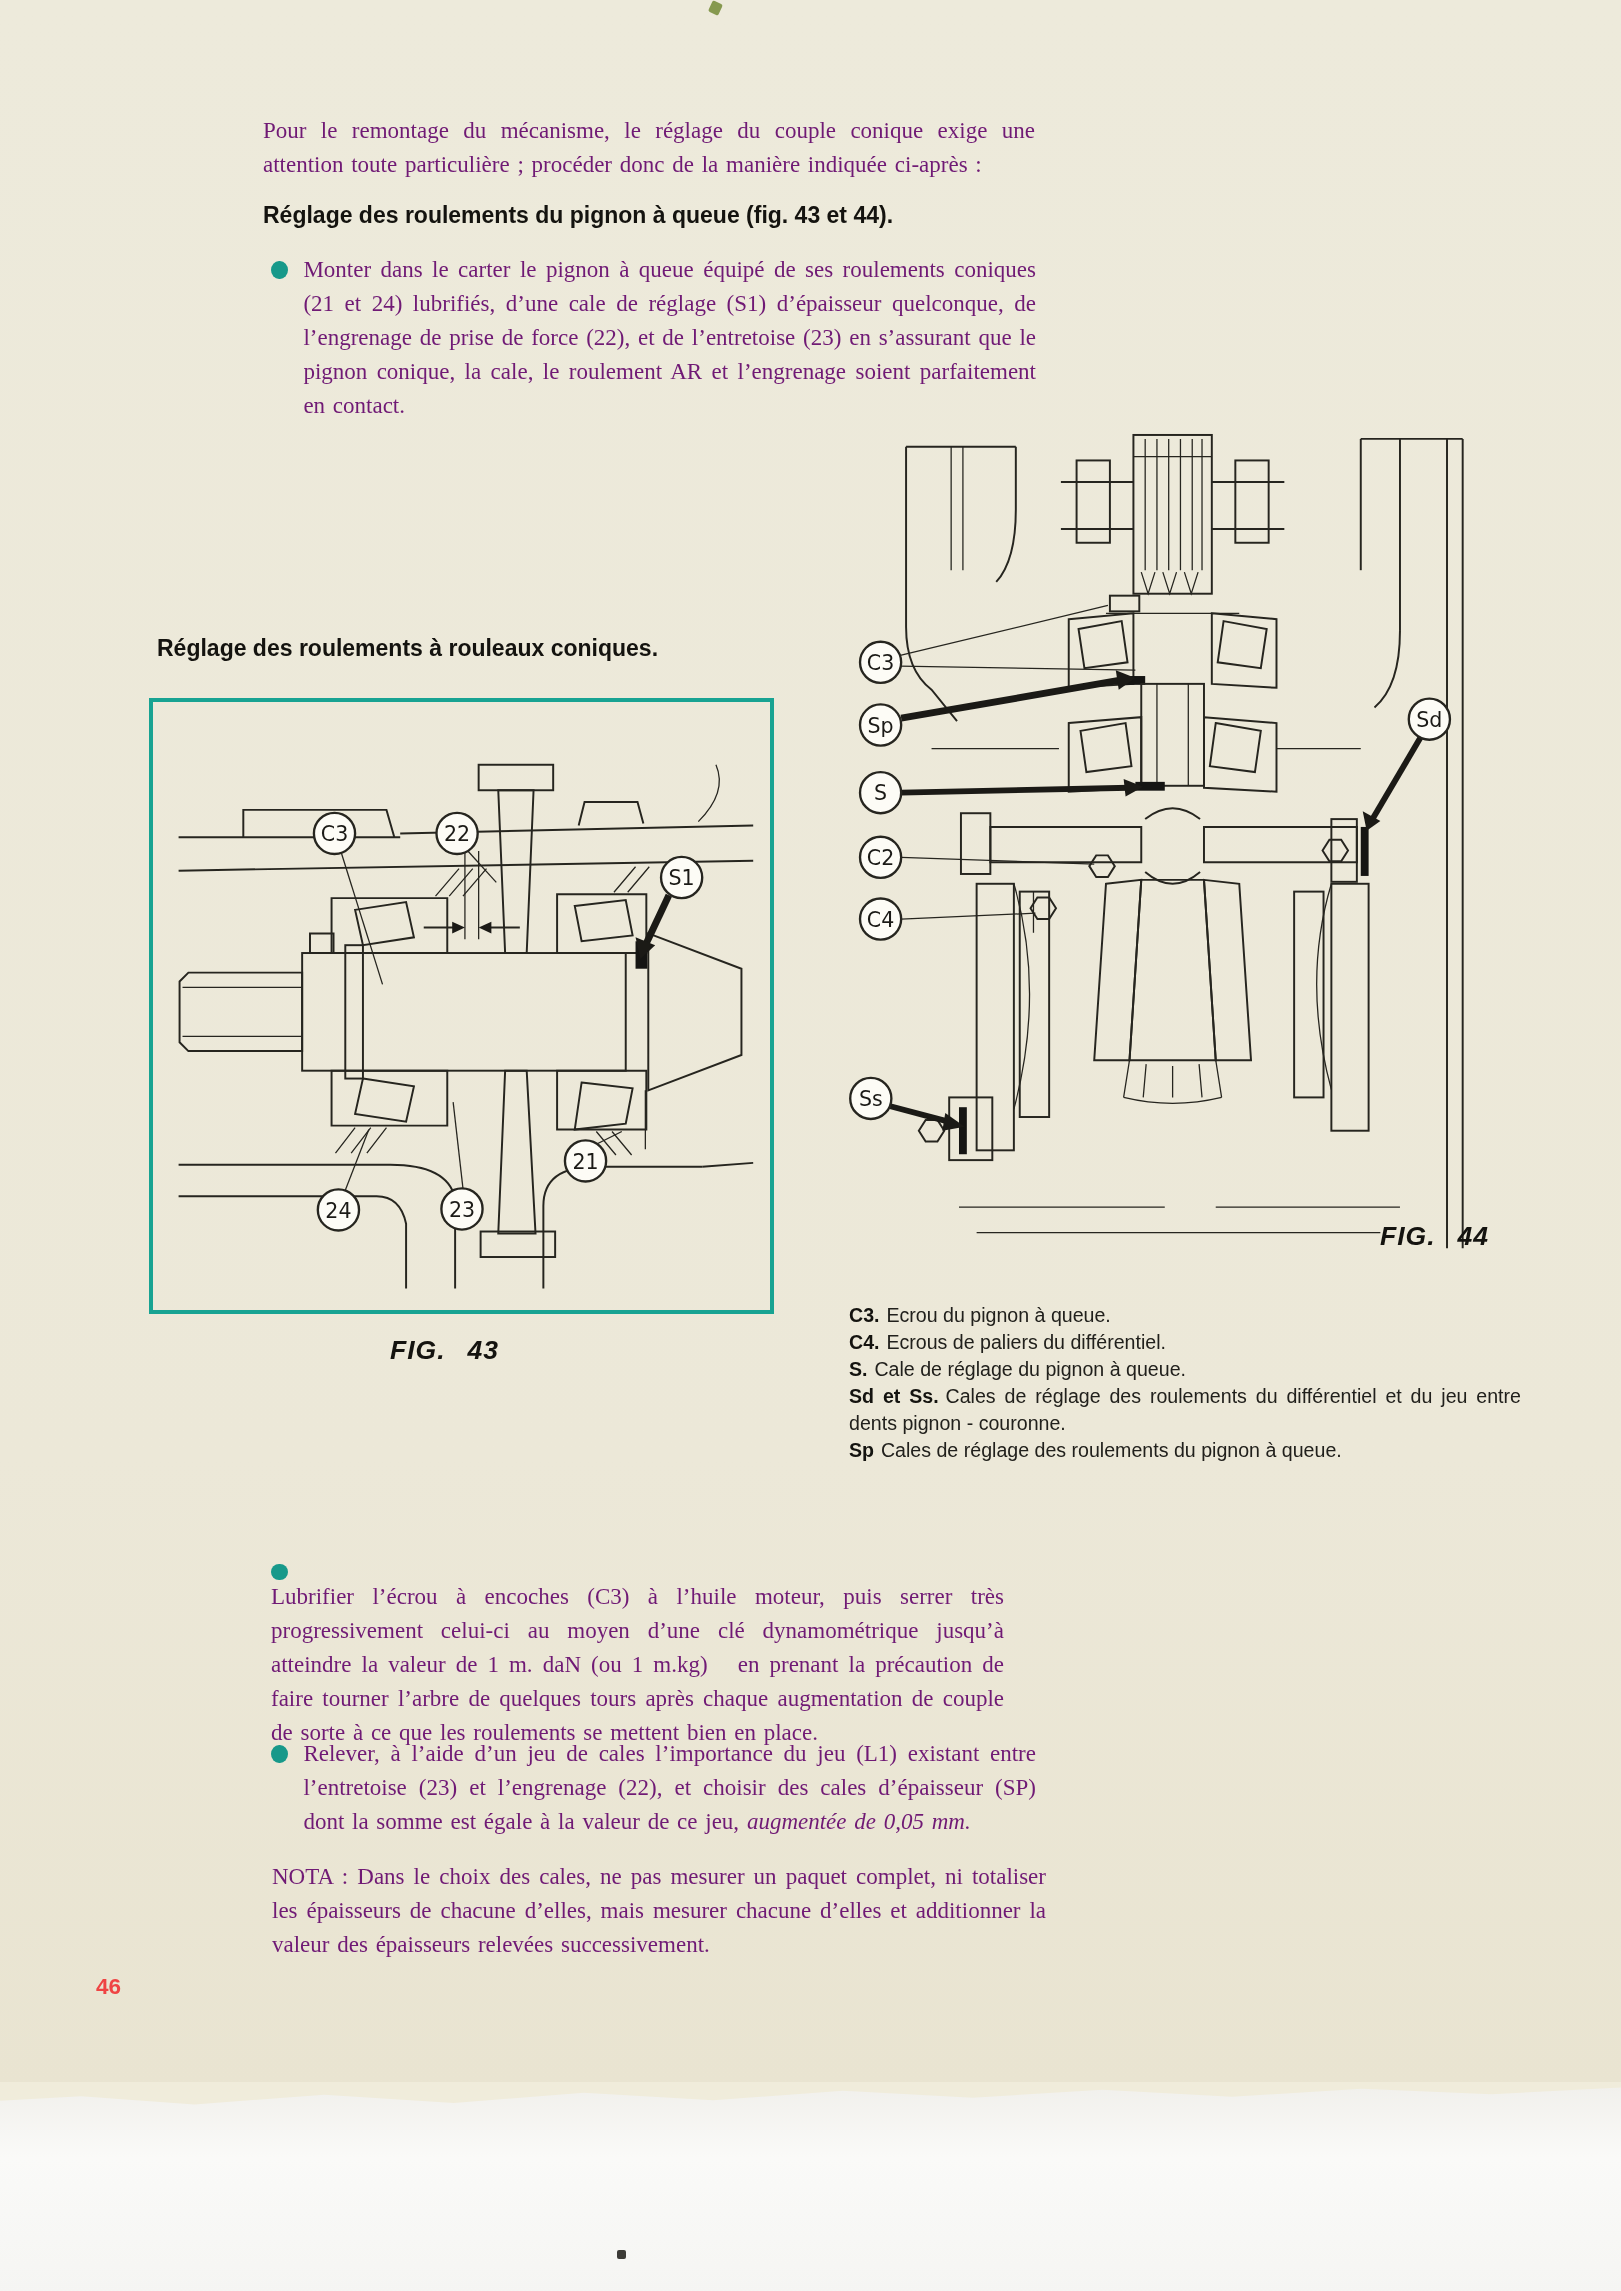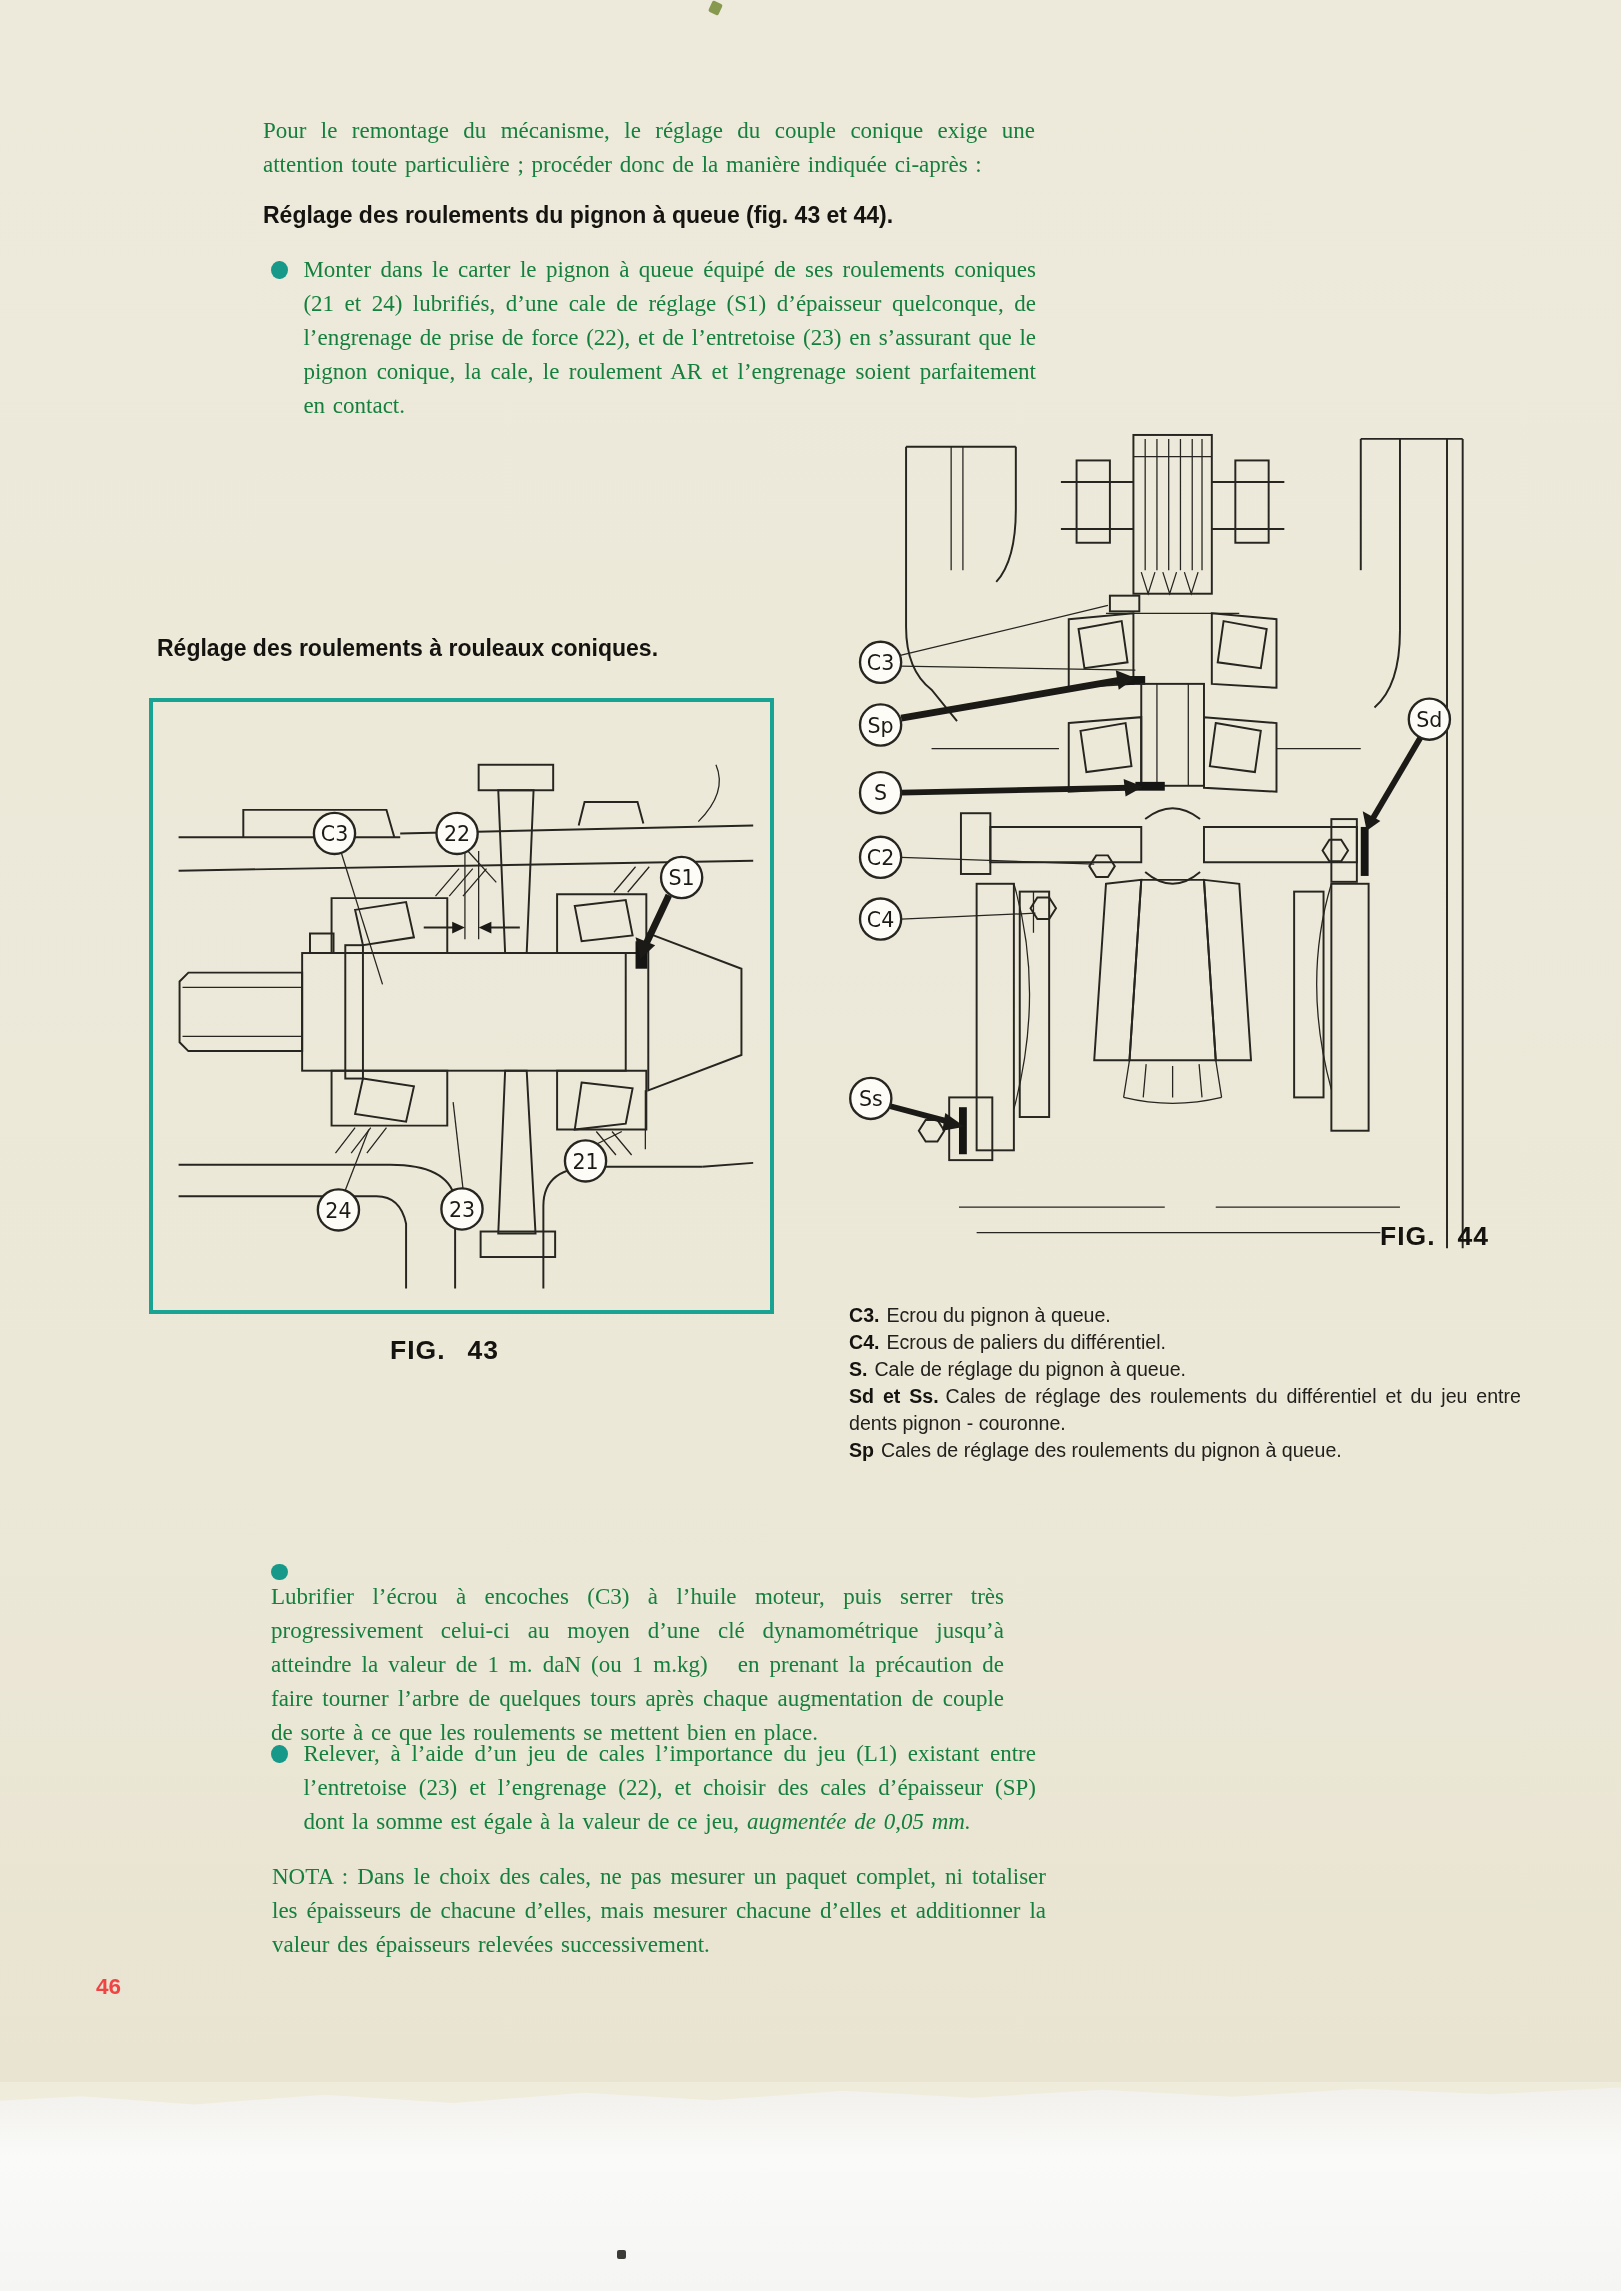--- a/index.html
+++ b/index.html
@@ -5,24 +5,24 @@
   html,body{margin:0;padding:0;background:#ffffff;}
   .stage{position:relative;width:1621px;height:2292px;overflow:hidden;
          font-family:"Liberation Serif",serif;color:#24231f;background:#fafaf8;}
   .paper{position:absolute;left:0;top:0;width:1621px;height:2086px;
          background:linear-gradient(180deg,#edeadb 0%,#ece8d8 70%,#e9e4d1 100%);}
   .scan-bottom{position:absolute;left:0;top:2086px;width:1621px;height:206px;
          background:linear-gradient(180deg,#f1f0ec 0%,#fafaf8 35%,#f5f5f3 100%);}
   .paper-edge{position:absolute;left:0;top:2082px;width:1621px;height:25.5px;background:#f0ecdb;
          clip-path:polygon(0% 0%,100% 0%,100% 22%,92% 48%,84% 26%,76% 58%,68% 30%,60% 62%,52% 34%,44% 72%,36% 42%,28% 82%,20% 50%,12% 88%,5% 56%,0% 74%);}
   .abs{position:absolute;}
-  .body-text{font-size:23px;line-height:34px;text-align:justify;word-spacing:2px;color:#15803d;}
+  .body-text{font-size:23px;line-height:34px;text-align:justify;word-spacing:2px;color:#701a75;}
   .sans-h{font-family:"Liberation Sans",sans-serif;font-weight:700;font-size:23px;color:#14130f;}
   .figcap{font-family:"Liberation Sans",sans-serif;font-weight:700;font-size:26.5px;
-          word-spacing:13.7px;letter-spacing:1px;color:#14130f;}
+          word-spacing:13.7px;letter-spacing:1px;color:#14130f;font-style:italic;}
   .legend{font-family:"Liberation Sans",sans-serif;font-size:19.6px;line-height:27px;
           text-align:justify;color:#21201c;}
   .legend b{font-weight:700;color:#14130f;margin-right:6.9px;}
   .bullet-row{display:flex;}
   .bullet{width:16.7px;height:18.6px;border-radius:50%;background:#17998a;flex:0 0 16.7px;margin:7.8px 15.7px 0 0;}
   .fig-box{border:4.9px solid #18a392;box-sizing:border-box;}
   .pagenum{font-family:"Liberation Sans",sans-serif;font-weight:700;font-size:22.5px;color:#ef4444;}
   .speck-green{width:10.8px;height:11.8px;background:#86994f;transform:rotate(25deg);border-radius:2px;}
   .speck-dark{width:8.8px;height:8.8px;background:#3c3b37;border-radius:2px;}
   svg{display:block;}

